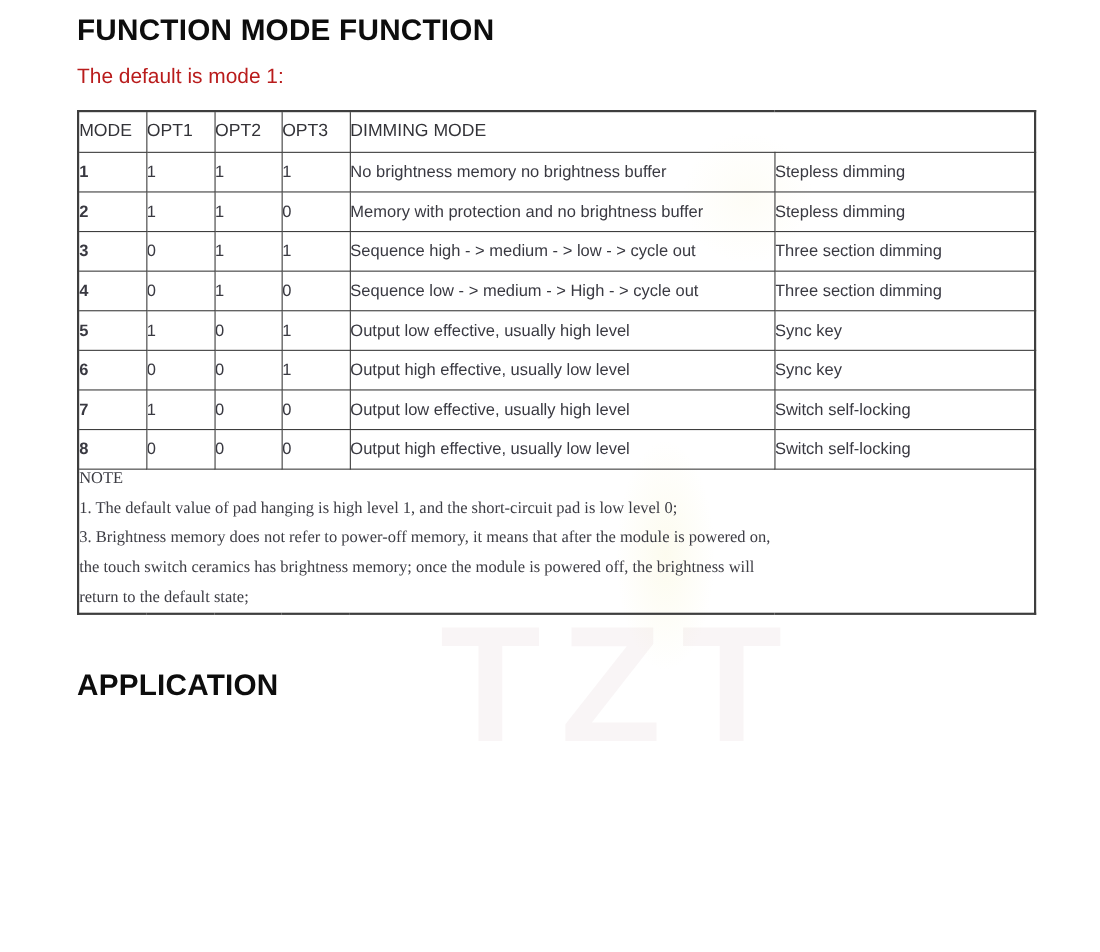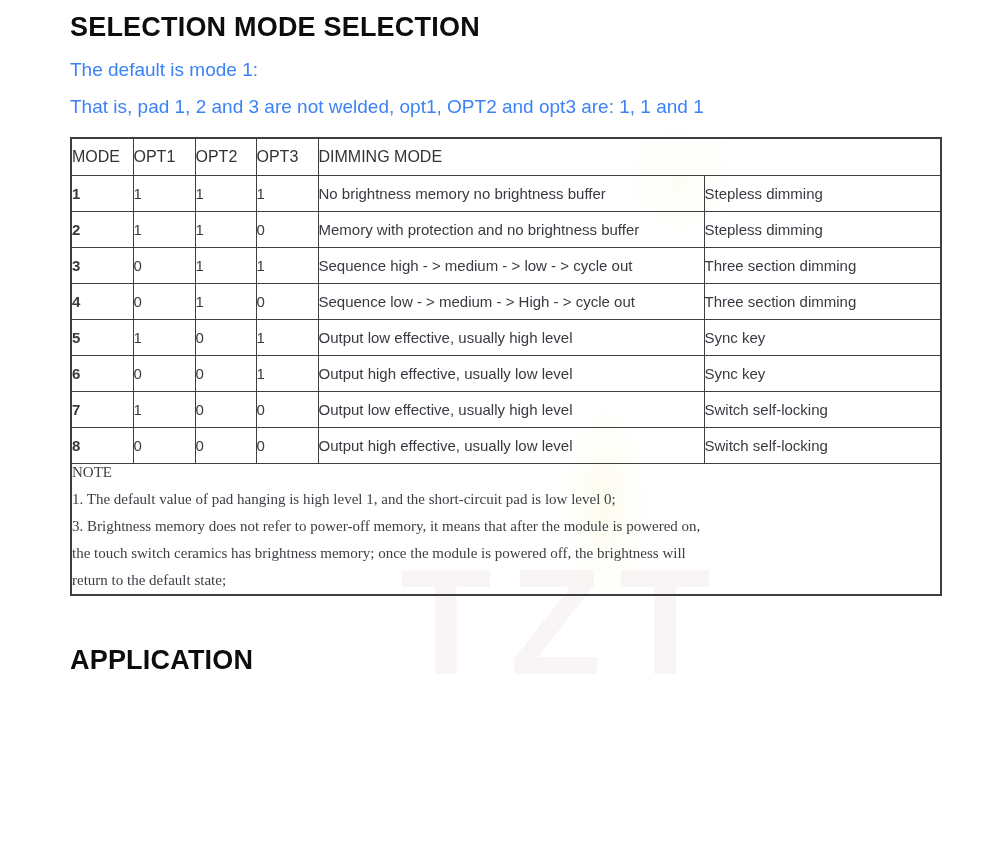--- a/index.html
+++ b/index.html
@@ -55,21 +55,21 @@
     margin: 0 0 16px 0;
     font-size: 27px;
     font-weight: bold;
     color: #0d0d0d;
     letter-spacing: 0.2px;
   }
   .intro p {
     margin: 0 0 15px 0;
     font-size: 19px;
     line-height: 22px;
-    color: #3b82f6;
+    color: #b91c1c;
   }
   table.mode-table {
     border-collapse: collapse;
     margin-top: 19px;
     table-layout: fixed;
     width: 872px;
     border: 2px solid #3e3e3e;
   }
   table.mode-table th,
   table.mode-table td {
@@ -133,25 +133,24 @@
 </style>
 </head>
 <body>
 
 <div class="wm-blob1"></div>
 <div class="wm-blob2"></div>
 <div class="watermark">TZT</div>
 
 <div class="content">
 
-  <h1 class="page-title">SELECTION MODE SELECTION</h1>
+  <h1 class="page-title">FUNCTION MODE FUNCTION</h1>
 
   <div class="intro">
     <p>The default is mode 1:</p>
-    <p>That is, pad 1, 2 and 3 are not welded, opt1, OPT2 and opt3 are: 1, 1 and 1</p>
   </div>
 
   <table class="mode-table">
     <colgroup>
       <col style="width:62px">
       <col style="width:62px">
       <col style="width:61px">
       <col style="width:62px">
       <col style="width:386px">
       <col style="width:237px">

